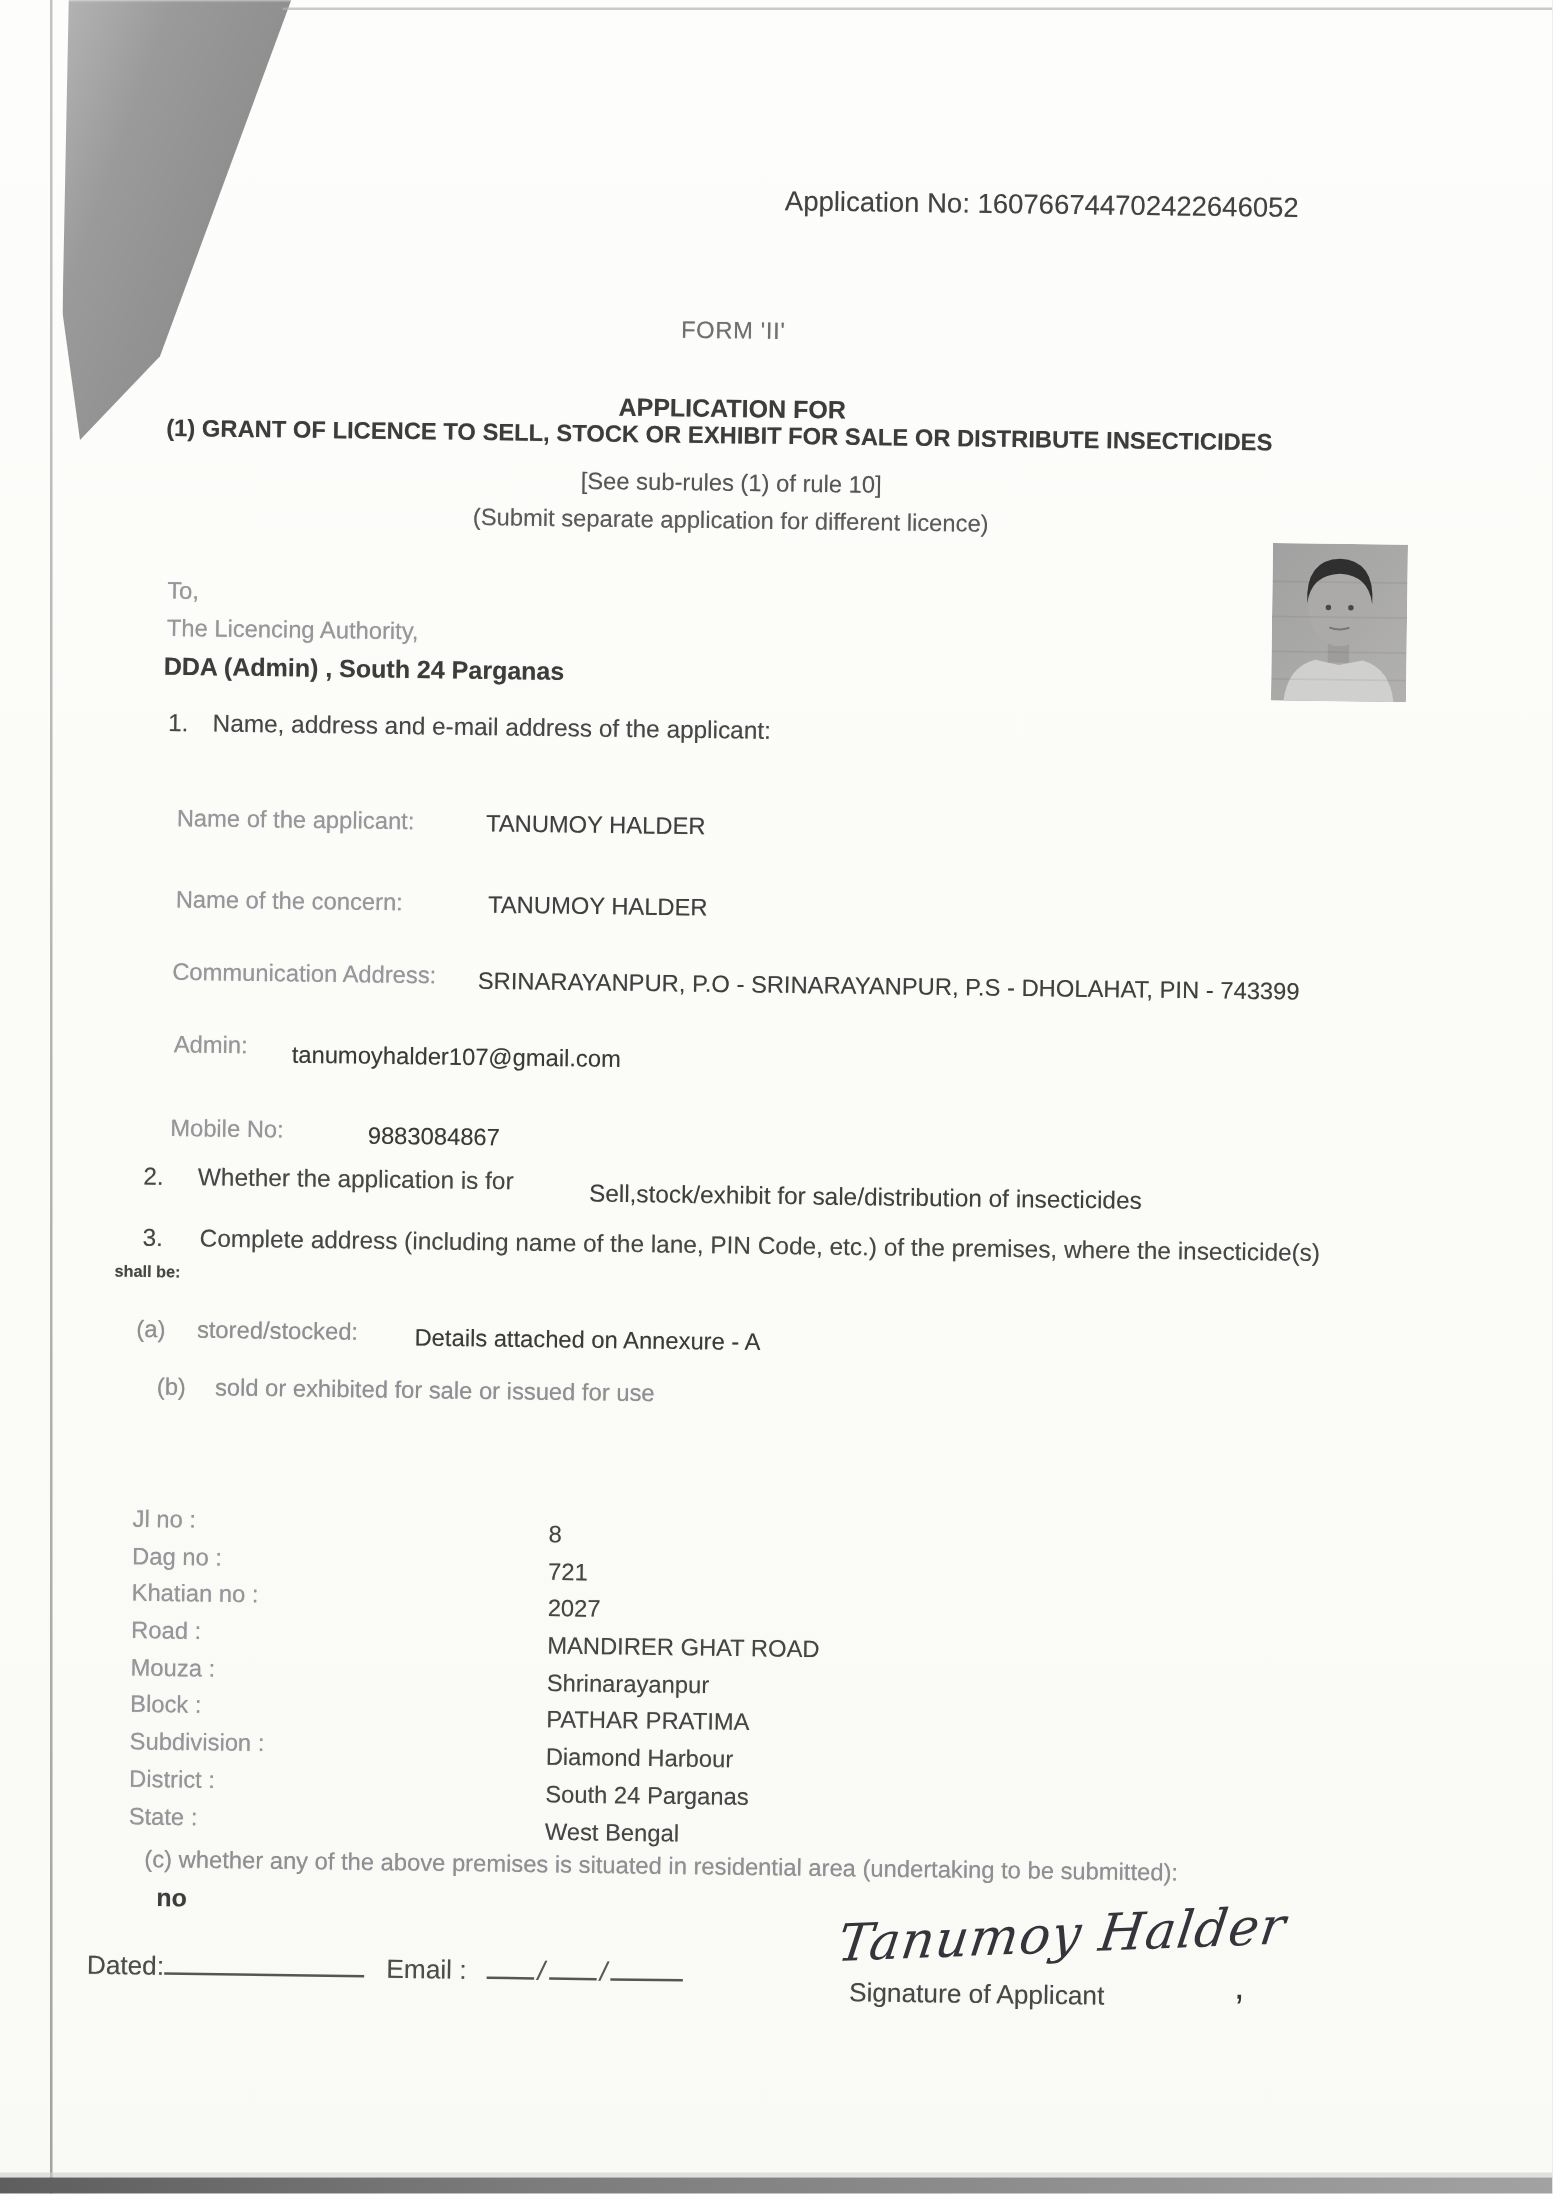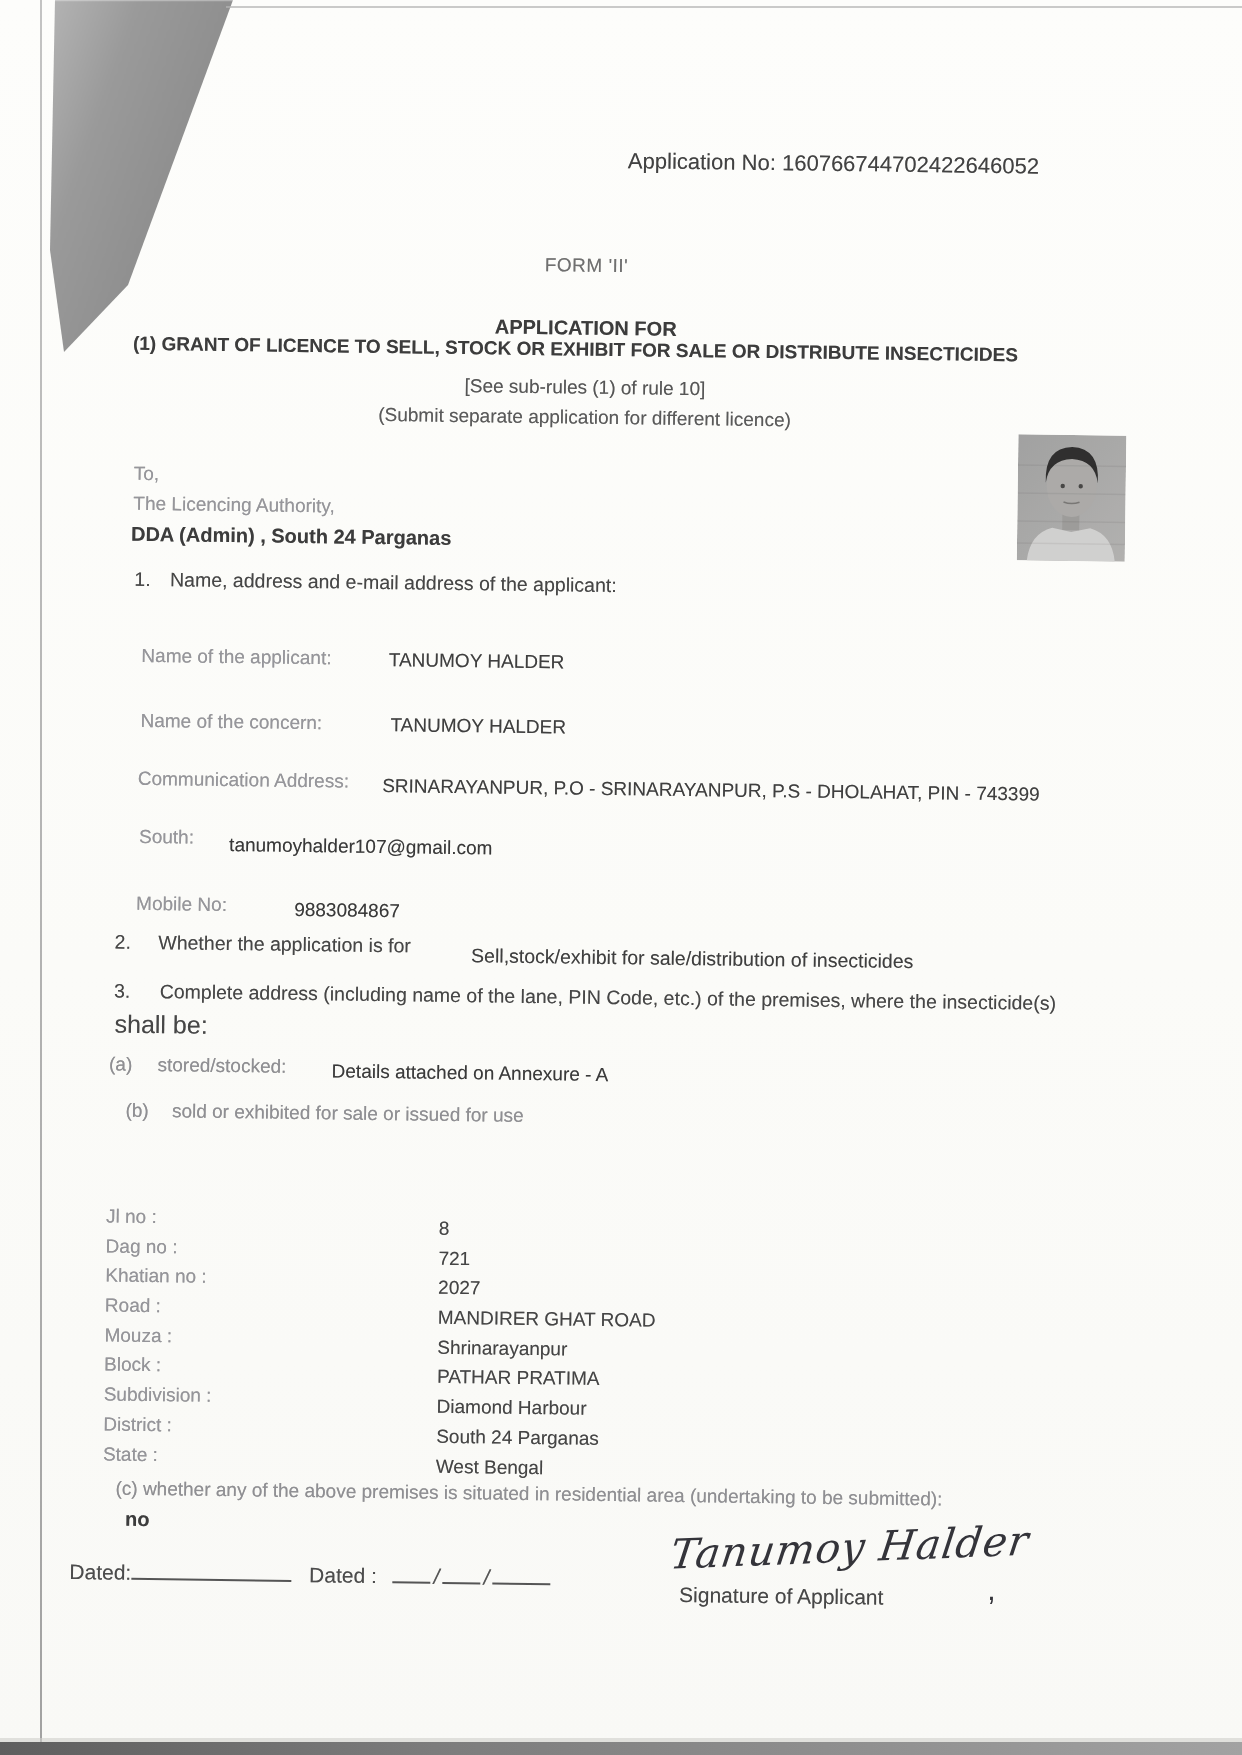--- a/index.html
+++ b/index.html
@@ -121,40 +121,40 @@
       <span class="lbl">Name of the concern:</span>
       <span class="val" style="margin-left:63px;position:relative;top:1px;">TANUMOY HALDER</span>
     </div>
 
     <div class="abs t19 fieldrow soft" style="left:148px;top:766px;">
       <span class="lbl">Communication Address:</span>
       <span class="val" style="margin-left:28px;position:relative;top:4px;">SRINARAYANPUR, P.O - SRINARAYANPUR, P.S - DHOLAHAT, PIN - 743399</span>
     </div>
 
     <div class="abs t19 fieldrow soft" style="left:150px;top:824px;">
-      <span class="lbl">South:</span>
+      <span class="lbl">Admin:</span>
       <span class="val" style="margin-left:30px;position:relative;top:7px;font-weight:500;color:#393939;">tanumoyhalder107@gmail.com</span>
     </div>
 
     <div class="abs t19 fieldrow soft" style="left:148px;top:891px;">
       <span class="lbl">Mobile No:</span>
       <span class="val" style="margin-left:62px;position:relative;top:4px;font-weight:500;color:#393939;">9883084867</span>
     </div>
 
     <div class="abs soft" style="left:127px;top:929px;font-size:19.5px;color:#464646;">
       <span>2.</span>
       <span style="margin-left:22px;">Whether the application is for</span>
       <span style="margin-left:55px;position:relative;top:9px;color:#3f3f3f;">Sell,stock/exhibit for sale/distribution of insecticides</span>
     </div>
 
     <div class="abs soft" style="left:127px;top:978px;font-size:19.5px;color:#464646;">
       <span>3.</span>
       <span style="margin-left:24px;">Complete address (including name of the lane, PIN Code, etc.) of the premises, where the insecticide(s)</span>
     </div>
-    <div class="abs soft" style="left:128px;top:1008px;font-size:25px;color:#464646;">shall be:</div>
+    <div class="abs soft" style="left:105px;top:1008px;font-size:13px;color:#464646;font-weight:bold;">shall be:</div>
 
     <div class="abs t19 soft" style="left:123px;top:1052px;">
       <span class="faded2">(a)</span>
       <span class="faded2" style="margin-left:20px;">stored/stocked:</span>
       <span style="margin-left:40px;position:relative;top:4px;color:#3a3a3a;font-weight:500;">Details attached on Annexure - A</span>
     </div>
 
     <div class="abs t19 soft" style="left:140px;top:1098px;">
       <span class="faded2">(b)</span>
       <span class="faded2" style="margin-left:18px;">sold or exhibited for sale or issued for use</span>
@@ -182,21 +182,21 @@
       <div>Diamond Harbour</div>
       <div>South 24 Parganas</div>
       <div>West Bengal</div>
     </div>
 
     <div class="abs t19 faded2 soft" style="left:135px;top:1476px;">(c) whether any of the above premises is situated in residential area (undertaking to be submitted):</div>
     <div class="abs soft" style="left:145px;top:1506px;font-size:20px;font-weight:600;color:#3d3d3d;">no</div>
 
     <div class="abs t21 soft" style="left:90px;top:1558px;color:#4c4c4c;">
       <span>Dated:</span><span class="uline" style="width:160px;"></span>
-      <span style="margin-left:12px;">Dated :</span>
+      <span style="margin-left:12px;">Email :</span>
       <span style="margin-left:10px;"><span class="uline" style="width:38px;"></span><span class="slash">/</span><span class="uline" style="width:38px;"></span><span class="slash">/</span><span class="uline" style="width:58px;"></span></span>
     </div>
 
     <div class="abs signature-name" style="left:688px;top:1522px;">Tanumoy Halder</div>
     <div class="abs sig-mark" style="left:1008px;top:1560px;">,</div>
     <div class="abs t21 soft" style="left:700px;top:1574px;color:#474747;">Signature of Applicant</div>
 
   </div>
 </div>
 

